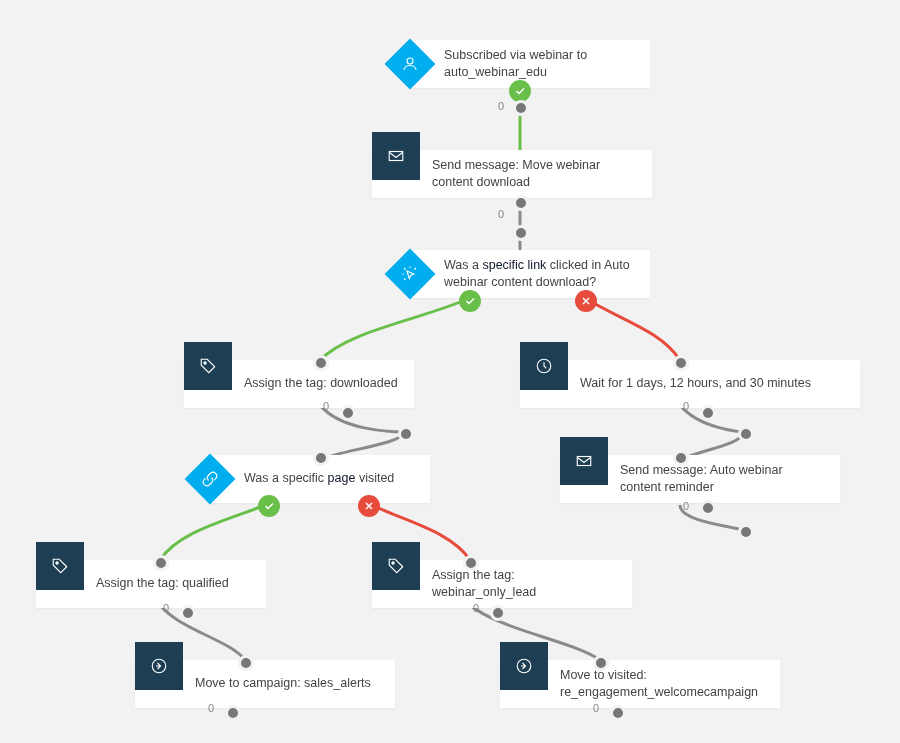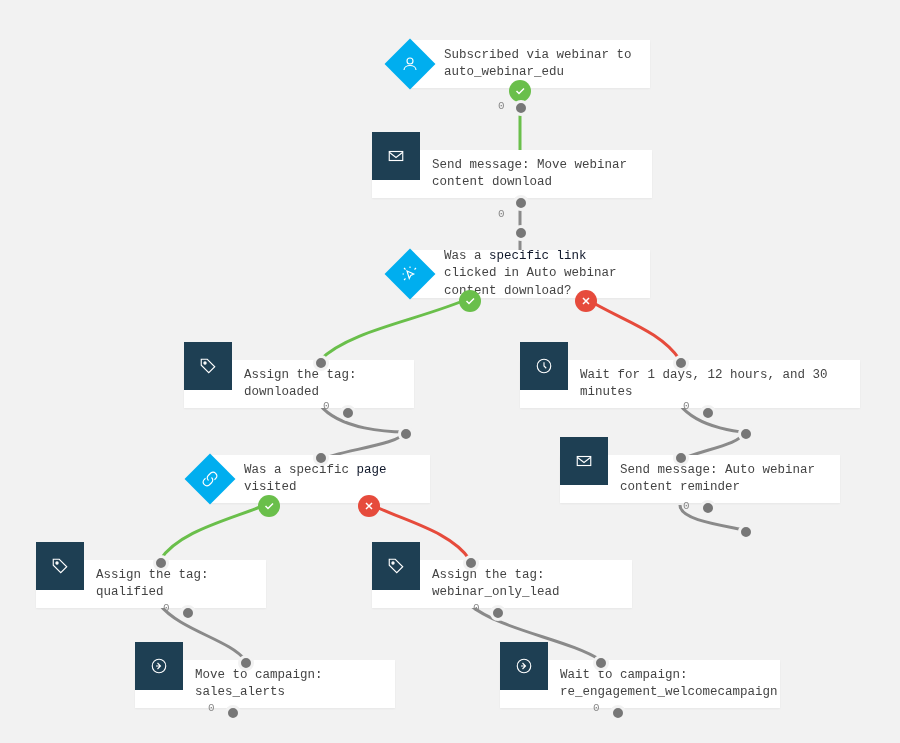--- a/index.html
+++ b/index.html
@@ -8,21 +8,20 @@
   font-family: -apple-system, BlinkMacSystemFont, "Segoe UI", Arial, sans-serif;
   width: 900px;
   height: 743px;
   position: relative;
   overflow: hidden;
 }
 .canvas {
   position: relative;
   width: 900px;
   height: 743px;
-  font-family: Liberation Mono, monospace;
 }
 .node {
   position: absolute;
   background: #fff;
   display: flex;
   align-items: stretch;
   box-shadow: 0 1px 2px rgba(0,0,0,0.05);
 }
 .node .tile {
   position: absolute;
@@ -293,20 +292,20 @@
 <div class="conn-label" style="left:208px; top:702px;">0</div>
 
 <div class="node action" style="left:500px; top:660px; width:280px; height:48px;">
   <div class="tile dark">
     <svg width="18" height="18" viewBox="0 0 24 24" class="icon">
           <circle cx="12" cy="12" r="9"></circle>
           <path d="M10 8l4 4-4 4M8 12h6"></path>
         </svg>
   </div>
   <div class="label">
-        <span>Wait to campaign: re_engagement_welcomecampaign</span>
+        <span>Move to visited: re_engagement_welcomecampaign</span>
       </div>
 </div>
 <div class="conn-dot" style="left:593px; top:655px;"></div>
 <div class="conn-dot" style="left:610px; top:705px;"></div>
 <div class="conn-label" style="left:593px; top:702px;">0</div>
 
 </div>
 
 </body></html>

